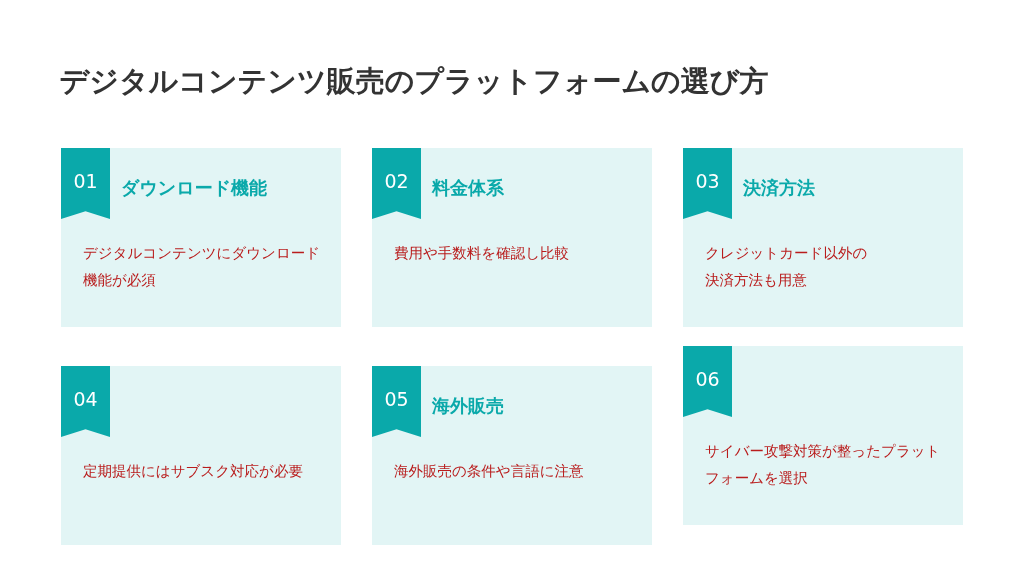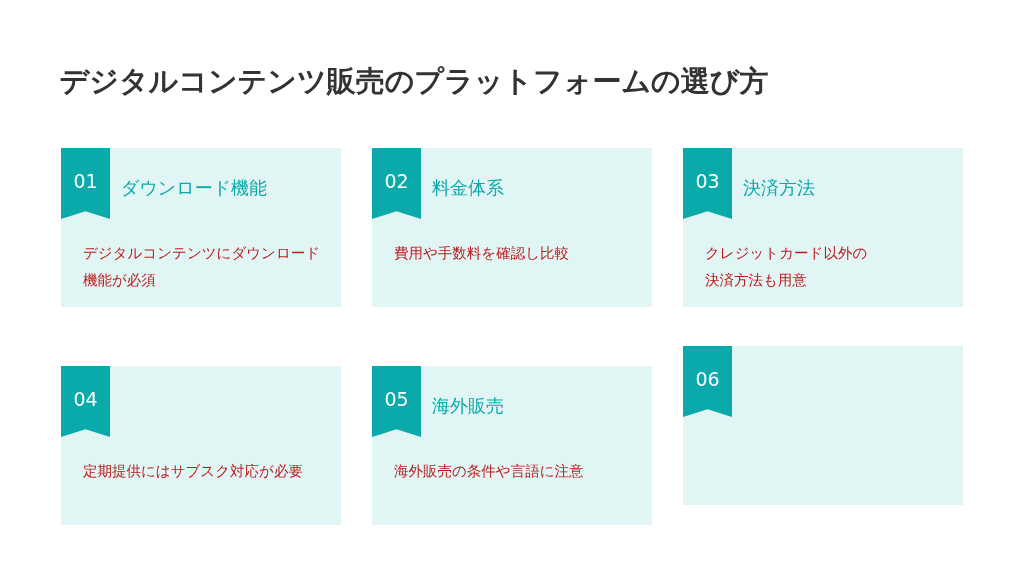--- a/index.html
+++ b/index.html
@@ -3,34 +3,34 @@
 <meta charset="utf-8">
 <style>
   * { margin: 0; padding: 0; box-sizing: border-box; }
   html, body { width: 1024px; height: 576px; background: #ffffff; overflow: hidden; }
   body { position: relative; font-family: "DejaVu Sans", "Liberation Sans", sans-serif; color: #333333; }
   .title {
     position: absolute; left: 0; top: 62px; width: 828px; text-align: center;
     font-size: 29px; font-weight: bold; color: #333333; letter-spacing: 0px;
   }
   .card {
-    position: absolute; width: 280px; height: 159px; background: #e2f5f5;
+    position: absolute; width: 280px; height: 179px; background: #e2f5f5;
   }
   .ribbon {
     position: absolute; left: 0; top: 0; width: 49px; height: 71px;
     background: #0aa9aa;
     clip-path: polygon(0 0, 100% 0, 100% 100%, 50% 89%, 0 100%);
   }
   .ribbon-num {
     position: absolute; left: 0; top: 22px; width: 49px; text-align: center;
     color: #ffffff; font-size: 19px; font-family: "DejaVu Sans", sans-serif; font-weight: normal;
   }
   .card-title {
     position: absolute; left: 60px; top: 28px;
-    font-size: 18px; font-weight: normal; color: #0aa9aa; white-space: nowrap;
+    font-size: 18px; font-weight: bold; color: #0aa9aa; white-space: nowrap;
   }
   .card-desc {
     position: absolute; left: 22px; top: 92px; width: 245px;
     font-size: 14.5px; line-height: 27px; color: #b91c1c;
   }
 </style>
 </head>
 <body>
 
 <div class="title">デジタルコンテンツ販売のプラットフォームの選び方</div>
@@ -66,13 +66,14 @@
 <div class="card" style="left:372px; top:366px;">
   <div class="ribbon"></div>
   <div class="ribbon-num">05</div>
   <div class="card-title">海外販売</div>
   <div class="card-desc">海外販売の条件や言語に注意</div>
 </div>
 
 <div class="card" style="left:683px; top:346px;">
   <div class="ribbon"></div>
   <div class="ribbon-num">06</div>
+  <div class="card-desc">サイバー攻撃対策が整ったプラットフォームを選択</div>
 </div>
 
 </body></html>

